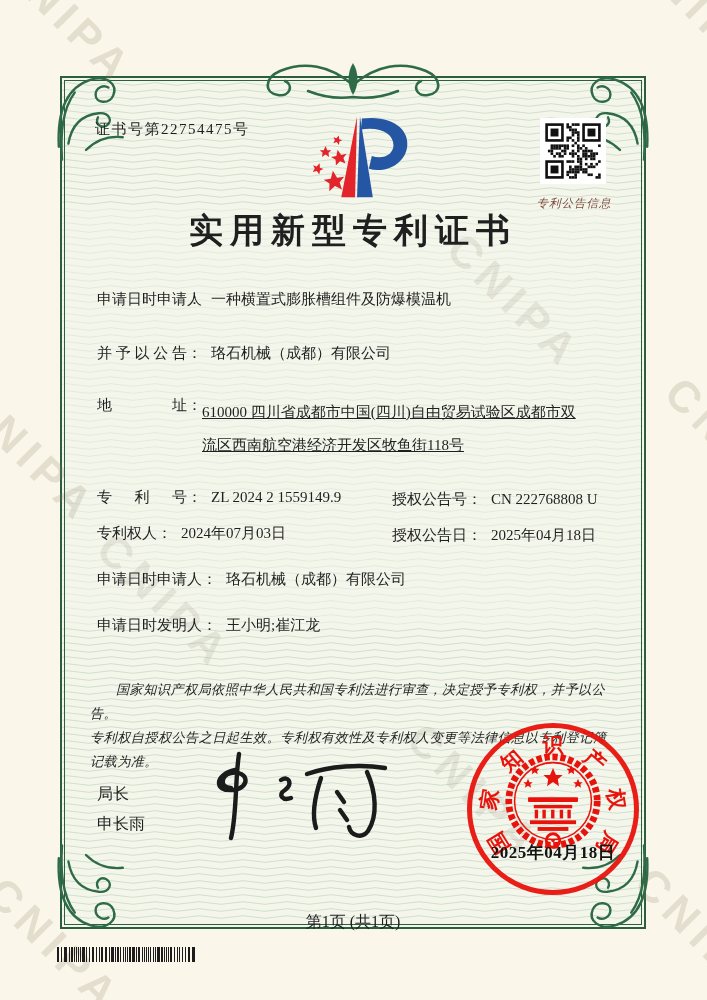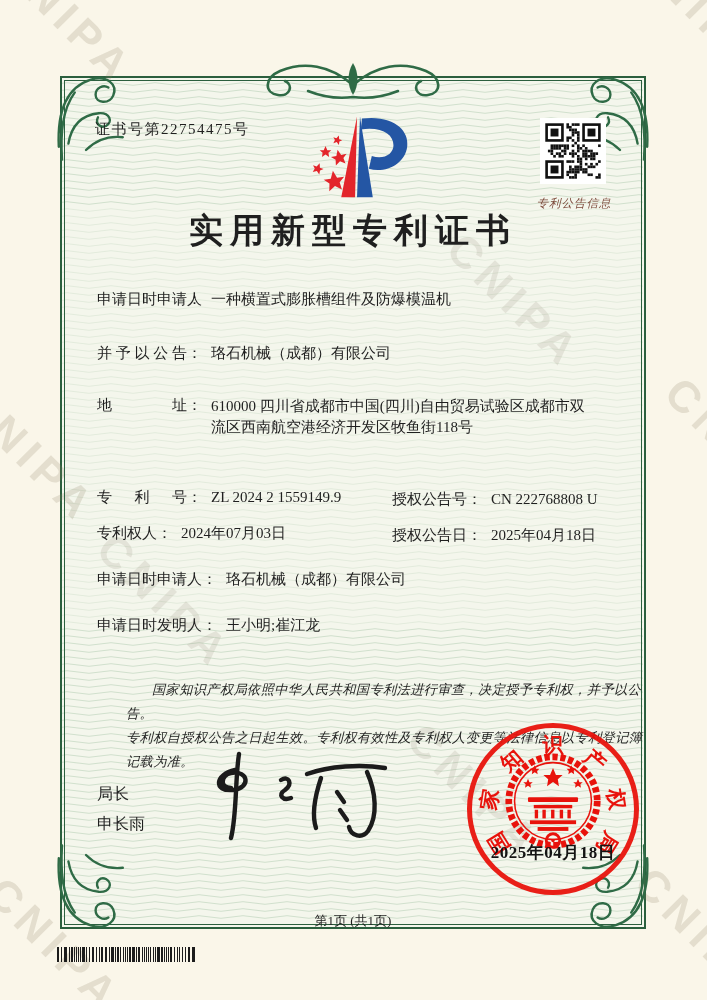--- a/index.html
+++ b/index.html
@@ -27,38 +27,38 @@
   .qr-wrap{position:absolute;left:478px;top:40px;z-index:4;}
   .qr-caption{position:absolute;left:452px;top:118px;width:120px;text-align:center;
               font-size:11.5px;font-style:italic;color:#7d4b3c;letter-spacing:1px;z-index:4;}
   .title{position:absolute;left:0;right:0;top:130px;text-align:center;font-size:34px;
          font-weight:bold;letter-spacing:7px;z-index:4;}
   .row{position:absolute;left:35px;font-size:15px;white-space:nowrap;z-index:4;}
   .lab{display:inline-block;width:90px;text-align:justify;text-align-last:justify;
        text-justify:inter-character;vertical-align:top;}
   .lab-plain{display:inline-block;vertical-align:top;}
   .val{margin-left:9px;}
-  .val-wrap{display:inline-block;width:374px;white-space:normal;line-height:21px;
-            vertical-align:top;margin-left:9px;}
+  .val-wrap{display:inline-block;width:374px;white-space:normal;line-height:33px;
+            vertical-align:top;text-decoration:underline;}
   .rcol{position:absolute;left:295px;top:2px;}
   .legal{position:absolute;left:28px;width:528px;font-size:13.2px;font-style:italic;
-         line-height:24px;letter-spacing:0.4px;z-index:4;margin-left:36px;}
+         line-height:24px;letter-spacing:0.4px;z-index:4;}
   .legal .ind{text-indent:26px;}
   .director{position:absolute;left:35px;font-size:16px;z-index:4;
             font-family:"Liberation Sans","DejaVu Sans",sans-serif;text-align:center;}
   .sig{position:absolute;left:133px;top:666px;z-index:4;}
   
   .seal{position:absolute;left:405px;top:645px;width:172px;height:172px;z-index:5;}
   .seal-ring{position:absolute;inset:0;border:5px solid #e8130c;border-radius:50%;opacity:0.95;}
   .seal-char{position:absolute;left:50%;top:50%;font-size:21px;font-weight:bold;color:#e8130c;
              font-family:"Liberation Serif",serif;}
   .seal-emblem{position:absolute;left:36px;top:26px;}
   .seal-date{position:absolute;left:-14px;top:118px;width:200px;text-align:center;
              font-size:17px;font-weight:bold;color:#141414;letter-spacing:0.5px;}
-  .page-num{position:absolute;left:0;right:0;top:834px;text-align:center;font-size:13px;z-index:4;}
+  .page-num{position:absolute;left:0;right:0;top:834px;text-align:center;font-size:16px;z-index:4;}
   .barcode{position:absolute;left:57px;top:947px;z-index:4;}
   .defs{position:absolute;width:0;height:0;}
 </style>
 </head>
 <body>
 
 <svg class="defs" aria-hidden="true">
   <defs>
     <path id="lst" d="M0,-10 L2.94,-3.09 L9.51,-3.09 L4.76,1.18 L5.88,8.09 L0,4 L-5.88,8.09 L-4.76,1.18 L-9.51,-3.09 L-2.94,-3.09 Z" fill="#e3252b"></path>
     <path id="est" d="M0,-10 L2.94,-3.09 L9.51,-3.09 L4.76,1.18 L5.88,8.09 L0,4 L-5.88,8.09 L-4.76,1.18 L-9.51,-3.09 L-2.94,-3.09 Z" fill="#e8130c"></path>

